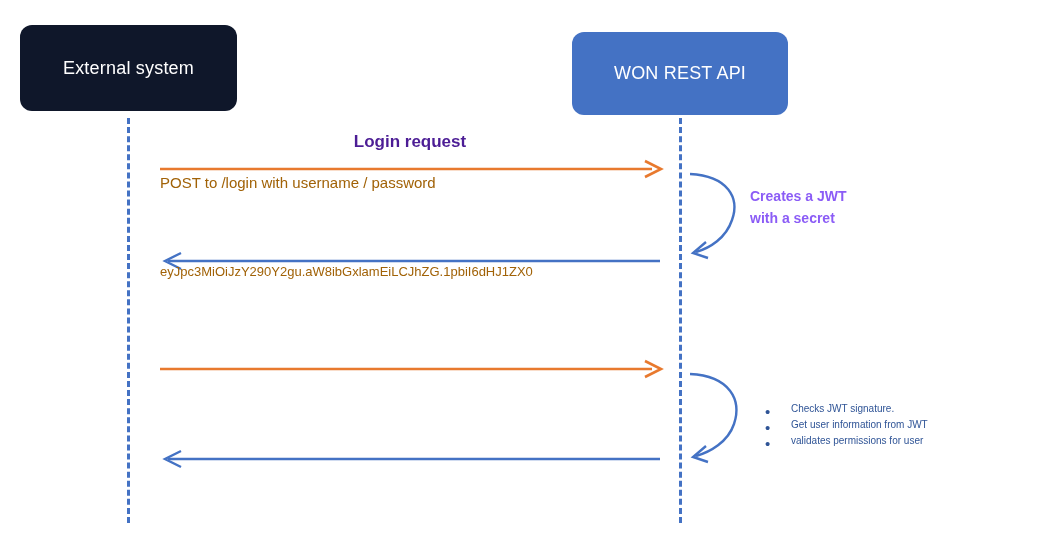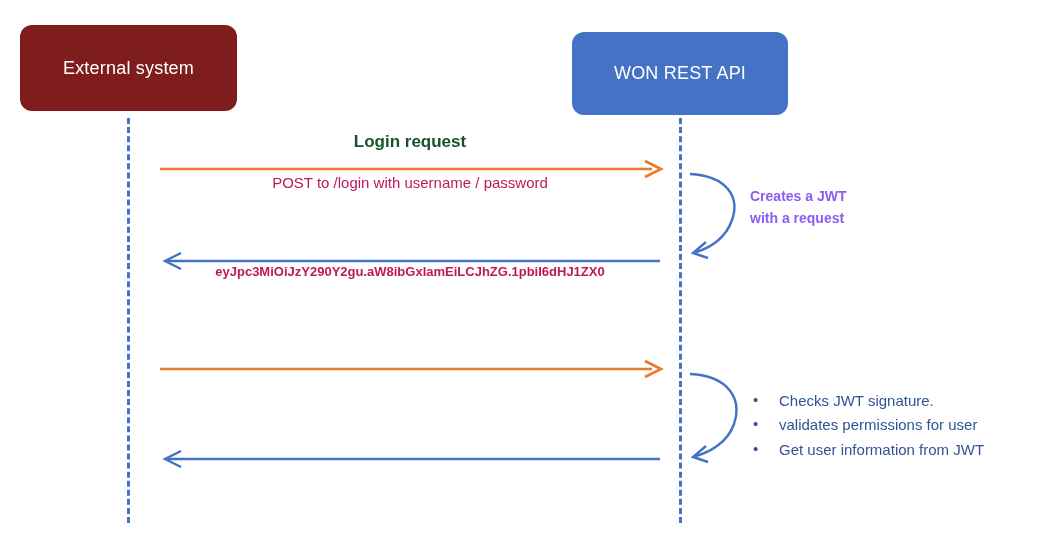--- a/index.html
+++ b/index.html
@@ -28,21 +28,21 @@
     font-size: 18px;
     font-weight: 400;
     letter-spacing: .2px;
     text-align: center;
   }
   .participant.external {
     left: 20px;
     top: 25px;
     width: 217px;
     height: 86px;
-    background: #7f1d1d;
+    background: #0f172a;
   }
   .participant.api {
     left: 572px;
     top: 32px;
     width: 216px;
     height: 83px;
     background: #4472C4;
     align-items: center;
   }
   
@@ -57,32 +57,32 @@
   .lifeline.right { left: 679px; }
 
   
   .msg-title {
     position: absolute;
     font-size: 17px;
     font-weight: bold;
     white-space: nowrap;
     text-align: center;
   }
-  .msg-title.orange { color: #14532d; }
+  .msg-title.orange { color: #4c1d95; }
   .msg-title.blue   { color: #2F5496; }
 
   .msg-sub {
     position: absolute;
     font-size: 15px;
-    color: #be185d;
+    color: #a16207;
     white-space: nowrap;
-    text-align: center;
+    text-align: left;
   }
   .msg-sub.token {
-    font-weight: bold;
+    font-weight: normal;
     font-size: 13px;
   }
   .spell {
     text-decoration: underline wavy #E03030;
     text-decoration-skip-ink: none;
   }
 
   .arrow {
     position: absolute;
     height: 22px;
@@ -98,25 +98,25 @@
     position: absolute;
     color: #8b5cf6;
     font-size: 14px;
     font-weight: bold;
     line-height: 1.55;
     white-space: nowrap;
   }
   .note-list {
     position: absolute;
     color: #2F5496;
-    font-size: 15px;
+    font-size: 10px;
     font-weight: 400;
     line-height: 1.62;
     list-style: none;
-    margin: 4px;
+    margin: 16px;
     padding: 0;
   }
   .note-list li {
     position: relative;
     padding-left: 30px;
     white-space: nowrap;
   }
   .note-list li::before {
     content: "\2022";
     position: absolute;
@@ -151,21 +151,21 @@
 
   <div class="msg-sub" style="left:160px; top:174px; width:500px;">POST to /login with username / password</div>
 
   <svg class="selfloop" style="left:682px; top:168px; width:70px; height:92px;" viewBox="0 0 70 92">
     <path d="M 8 6 C 46 8, 58 30, 50 52 C 44 70, 28 80, 14 84" fill="none" stroke="#4472C4" stroke-width="2.4"></path>
     <polyline points="24,74 11,85 26,90" fill="none" stroke="#4472C4" stroke-width="2.4" stroke-linejoin="miter"></polyline>
   </svg>
 
   <div class="note" style="left:750px; top:186px;">
     <div>Creates a JWT</div>
-    <div>with a request</div>
+    <div>with a secret</div>
   </div>
 
 
   <svg class="arrow" style="left:160px; top:250px; width:502px; height:22px;" viewBox="0 0 502 22">
     <line x1="8" y1="11" x2="500" y2="11" stroke="#4472C4" stroke-width="2.4"></line>
     <polyline points="21,3 5,11 21,19" fill="none" stroke="#4472C4" stroke-width="2.4" stroke-linejoin="miter"></polyline>
   </svg>
 
   <div class="msg-sub token" style="left:160px; top:264px; width:500px;">eyJpc3MiOiJzY290Y2gu.aW8ibGxlamEiLCJhZG.1pbiI6dHJ1ZX0</div>
 
@@ -176,22 +176,22 @@
   </svg>
 
 
   <svg class="selfloop" style="left:682px; top:368px; width:70px; height:96px;" viewBox="0 0 70 96">
     <path d="M 8 6 C 48 8, 60 32, 52 56 C 46 74, 28 84, 14 88" fill="none" stroke="#4472C4" stroke-width="2.4"></path>
     <polyline points="24,78 11,89 26,94" fill="none" stroke="#4472C4" stroke-width="2.4" stroke-linejoin="miter"></polyline>
   </svg>
 
   <ul class="note-list" style="left:745px; top:385px;">
     <li>Checks JWT signature.</li>
+    <li>Get user information from JWT</li>
     <li>validates permissions for user</li>
-    <li>Get user information from JWT</li>
   </ul>
 
 
   <svg class="arrow" style="left:160px; top:448px; width:502px; height:22px;" viewBox="0 0 502 22">
     <line x1="8" y1="11" x2="500" y2="11" stroke="#4472C4" stroke-width="2.4"></line>
     <polyline points="21,3 5,11 21,19" fill="none" stroke="#4472C4" stroke-width="2.4" stroke-linejoin="miter"></polyline>
   </svg>
 
 
 </div>

